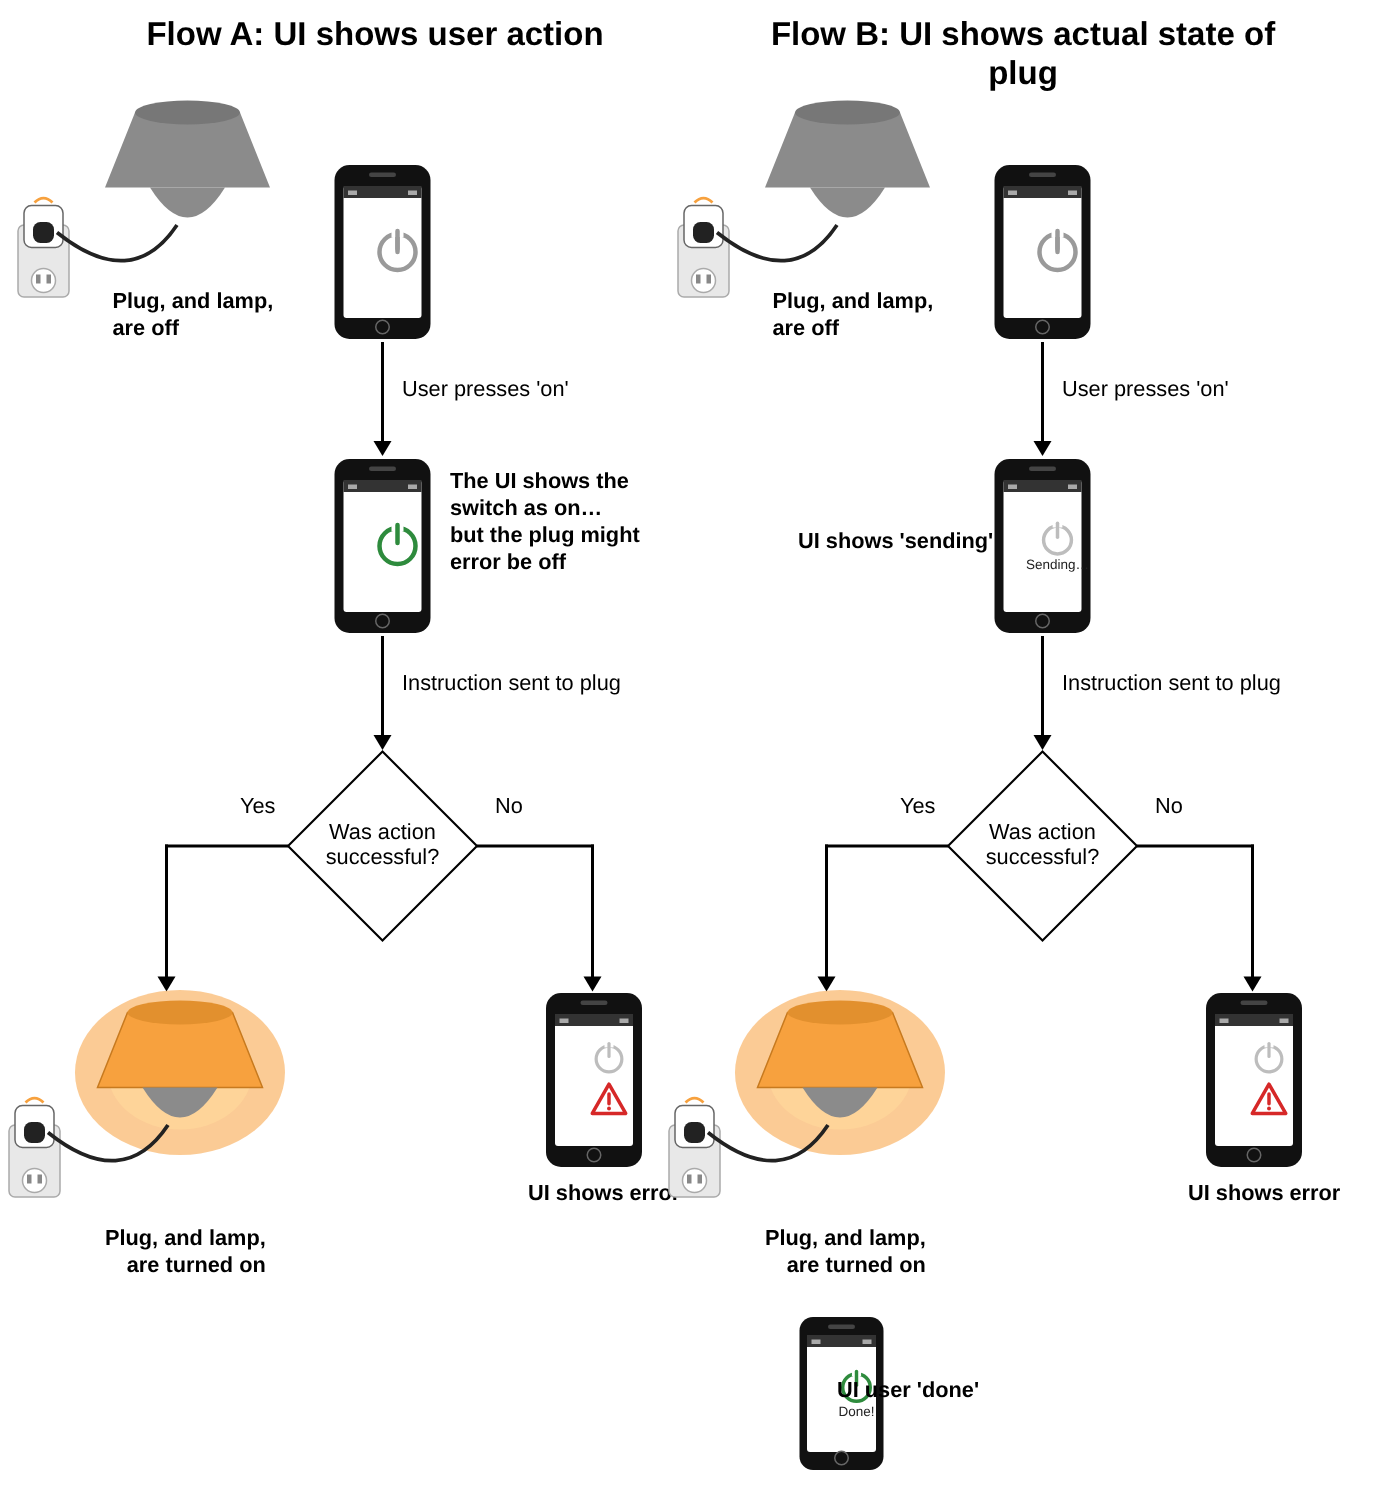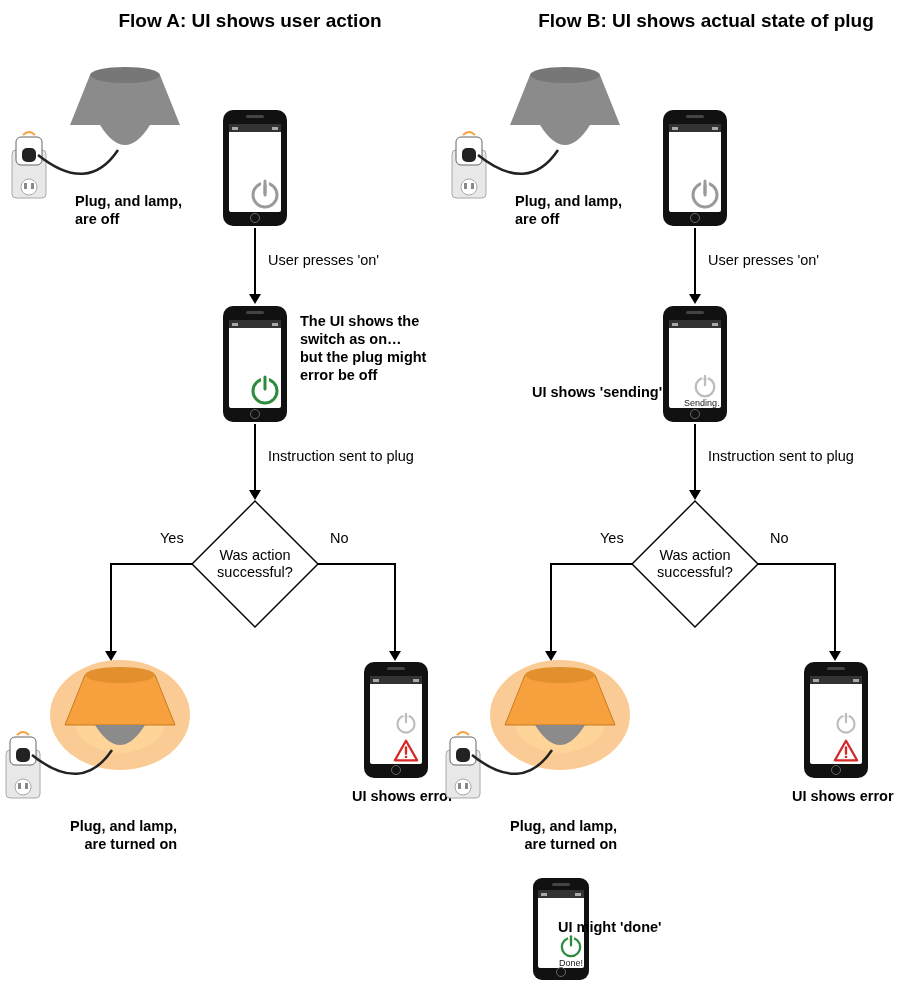--- a/index.html
+++ b/index.html
@@ -10,21 +10,21 @@
     font-family: -apple-system, "Helvetica Neue", Arial, sans-serif;
     width: 921px;
     height: 1000px;
     position: relative;
     overflow: hidden;
     color: #000;
   }
   .col-title {
     position: absolute;
     font-weight: 700;
-    font-size: 19px;
+    font-size: 22px;
     text-align: center;
     width: 380px;
   }
   .caption {
     position: absolute;
     font-size: 14.5px;
     line-height: 1.25;
     font-weight: bold;
   }
   .edge-label {
@@ -47,21 +47,21 @@
     position: absolute;
     top: 5px; left: 50%; transform: translateX(-50%);
     width: 18px; height: 3px; background: #444; border-radius: 2px;
   }
   .phone .screen {
     position: absolute;
     left: 6px; right: 6px; top: 14px; bottom: 14px;
     background: #fff;
     border-radius: 2px;
     display: flex; flex-direction: column;
-    align-items: center; justify-content: flex-end; padding-left: 20px;
+    align-items: center; justify-content: center; padding-left: 20px;
   }
   .phone.small .screen { left:5px; right:5px; top:12px; bottom:12px; }
   .phone .statusbar {
     position: absolute; top:0; left:0; right:0;
     height: 8px; background: #333;
     display:flex; justify-content:space-between; align-items:center;
     padding:0 3px;
   }
   .phone .statusbar span{width:6px;height:3px;background:#aaa;}
   .phone .homebtn {
@@ -122,21 +122,21 @@
     </g>
     <g id="warn-tri">
       <path d="M14 3 L26 24 L2 24 Z" fill="none" stroke="#d62828" stroke-width="2.5" stroke-linejoin="round"></path>
       <line x1="14" y1="10" x2="14" y2="17" stroke="#d62828" stroke-width="2.5" stroke-linecap="round"></line>
       <circle cx="14" cy="20.5" r="1.4" fill="#d62828"></circle>
     </g>
   </defs>
 </svg>
 
 <div class="col-title" style="left:60px; top:10px;">Flow A: UI shows user action</div>
-<div class="col-title" style="left:516px; top:10px;">Flow B: UI shows actual state of plug</div>
+<div class="col-title" style="left:492px; top:10px;">Flow B: UI shows actual state of plug</div>
 
 <svg class="abs" style="left:10px; top:55px;" width="200" height="150">
 
   <path d="M80 20 L150 20 L170 70 L60 70 Z" fill="#8b8b8b"></path>
   <ellipse cx="115" cy="20" rx="35" ry="8" fill="#777"></ellipse>
   <path d="M90 70 Q115 110 140 70 Z" fill="#8b8b8b"></path>
 
   <rect x="2" y="95" width="34" height="48" rx="4" fill="#e8e8e8" stroke="#aaa"></rect>
   <circle cx="19" cy="132" r="8" fill="#fff" stroke="#aaa"></circle>
   <rect x="14" y="128" width="3" height="6" fill="#888"></rect>
@@ -284,21 +284,21 @@
         <span></span>
         <span></span>
       </div>
     <svg viewBox="0 0 28 28" width="26" height="26">
         <use href="#power-dim"></use>
       </svg>
     <div class="subtext">Sending…</div>
   </div>
   <div class="homebtn"></div>
 </div>
-<div class="caption" style="left:532px; top:352px;margin-top:31px;">UI shows 'sending'</div>
+<div class="caption" style="left:532px; top:352px;">UI shows 'sending'</div>
 
 <div class="arrow v" style="left:694px; top:424px; height:68px;"></div>
 <div class="arrowhead" style="left:689px; top:490px;"></div>
 <div class="edge-label" style="left:708px; top:448px;">Instruction sent to plug</div>
 
 <div class="diamond" style="left:631px; top:500px;">
   <div class="shape"></div>
   <div class="label" style="white-space:pre-line;">Was action
 successful?</div>
 </div>
@@ -356,13 +356,13 @@
         <span></span>
         <span></span>
       </div>
     <svg viewBox="0 0 34 34" width="26" height="26">
         <use href="#power-on"></use>
       </svg>
     <div class="subtext">Done!</div>
   </div>
   <div class="homebtn"></div>
 </div>
-<div class="caption" style="left:558px; top:918px;">UI might 'done'</div>
+<div class="caption" style="left:558px; top:918px;">UI user 'done'</div>
 
 </body></html>

